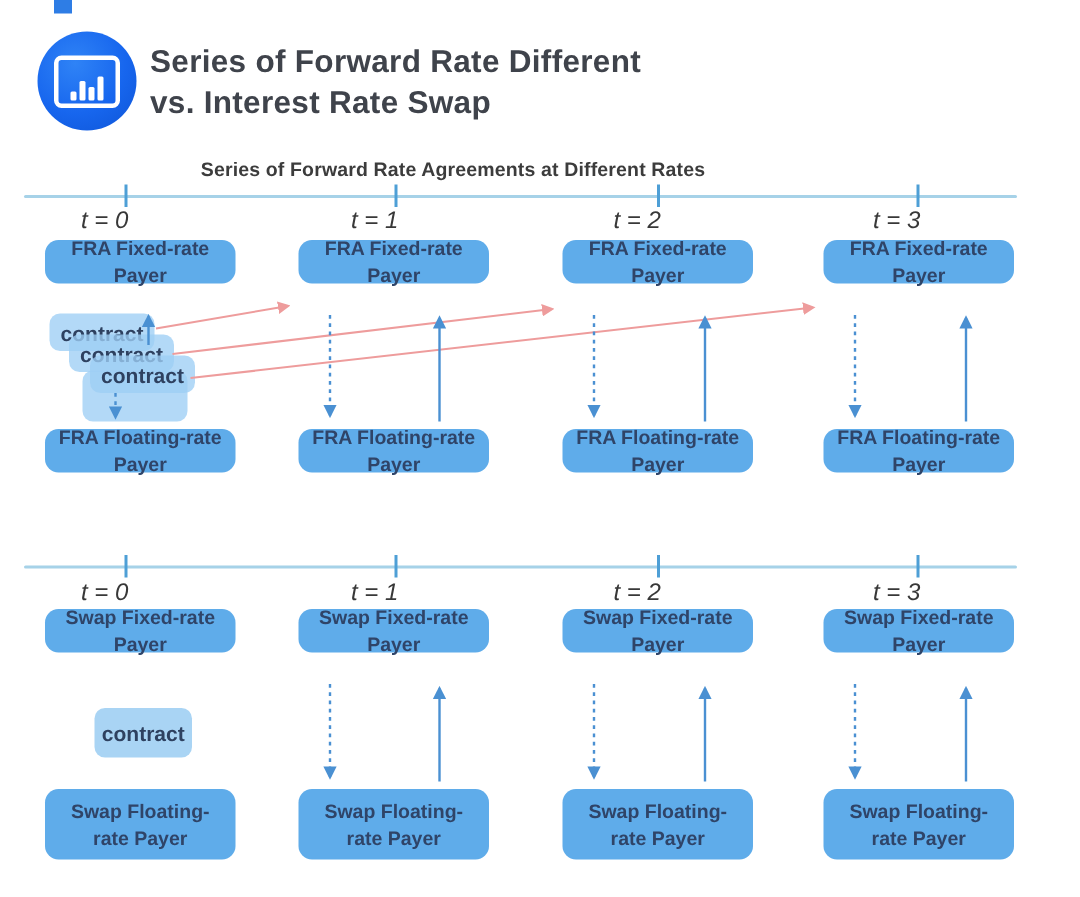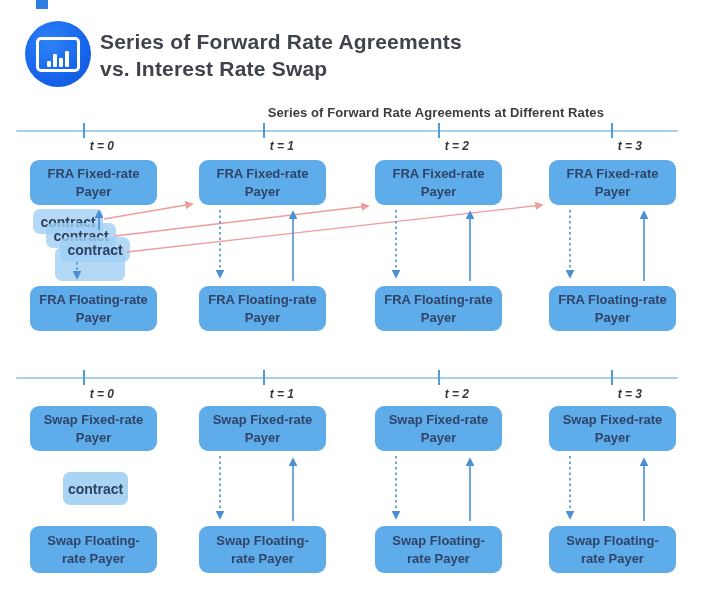--- a/index.html
+++ b/index.html
@@ -21,33 +21,33 @@
     box-sizing:content-box;
   }
   .logo-bar{width:4px; background:#ffffff; border-radius:1px;}
   .page-title{
     position:absolute; left:100px; top:28px; margin:0;
     font-size:21px; font-weight:700; color:#3f434b; line-height:27px;
     letter-spacing:.2px; white-space:pre-line;
   }
   
   .section-title{
-    position:absolute; left:0; width:604px; text-align:right;
+    position:absolute; left:0; width:604px; text-align:center;
     font-size:13px; font-weight:700; color:#3c3c3c; letter-spacing:.1px;
   }
   
   .tl-line{position:absolute; left:16px; width:662px; height:2px; background:#a6d2e8; border-radius:1px;}
   .tl-tick{position:absolute; width:2px; height:15px; background:#4e9fd6;}
   .t-label{
-    position:absolute; width:60px; text-align:right;
-    font-size:12px; font-weight:700; font-style:italic; color:#383838;
+    position:absolute; width:60px; text-align:left;
+    font-size:16px; font-weight:400; font-style:italic; color:#383838;
   }
   
   .box{
-    position:absolute; width:127px; height:45px; background:#5facea; border-radius:9px;
+    position:absolute; width:127px; height:29px; background:#5facea; border-radius:9px;
     color:#2f4468; font-weight:700; font-size:13px; line-height:1.35;
     display:flex; align-items:center; justify-content:center; text-align:center;
     white-space:pre-line;
   }
   
   .contract-box{
     position:absolute; background:rgba(158,206,245,0.78); border-radius:7px;
     color:#2e4160; font-weight:700; font-size:14px;
     display:flex; align-items:center; justify-content:center; white-space:pre-line;
   }
@@ -62,21 +62,21 @@
   <div class="top-artifact"></div>
 
   <div class="logo">
     <div class="logo-frame">
       <span class="logo-bar" style="height:6px"></span>
       <span class="logo-bar" style="height:13px"></span>
       <span class="logo-bar" style="height:9px"></span>
       <span class="logo-bar" style="height:16px"></span>
     </div>
   </div>
-  <h1 class="page-title">Series of Forward Rate Agreements
+  <h1 class="page-title">Series of Forward Rate Different
 vs. Interest Rate Swap</h1>
 
   <div class="section-title" style="top:105px">Series of Forward Rate Agreements at Different Rates</div>
 
   <div class="tl-line" style="top:130px"></div>
   <div class="tl-tick" style="left:83px;  top:123px"></div>
   <div class="tl-tick" style="left:263px; top:123px"></div>
   <div class="tl-tick" style="left:438px; top:123px"></div>
   <div class="tl-tick" style="left:611px; top:123px"></div>
 

